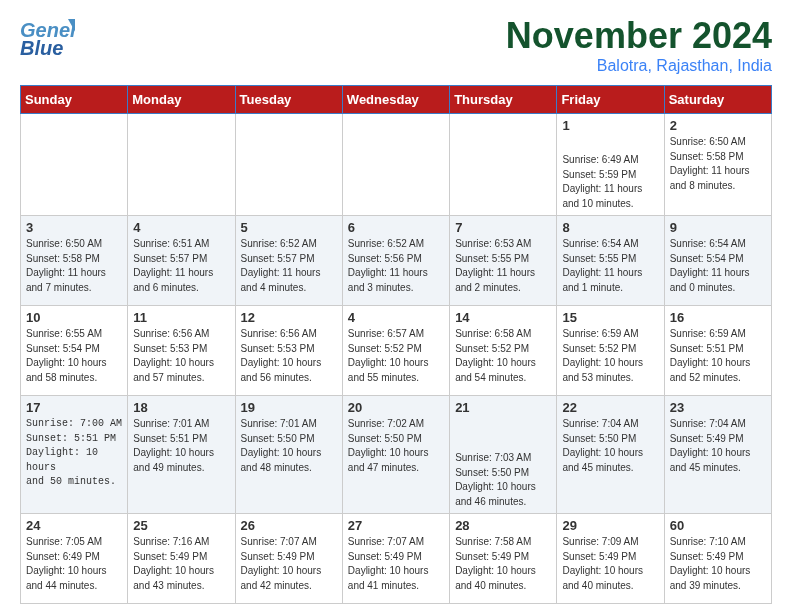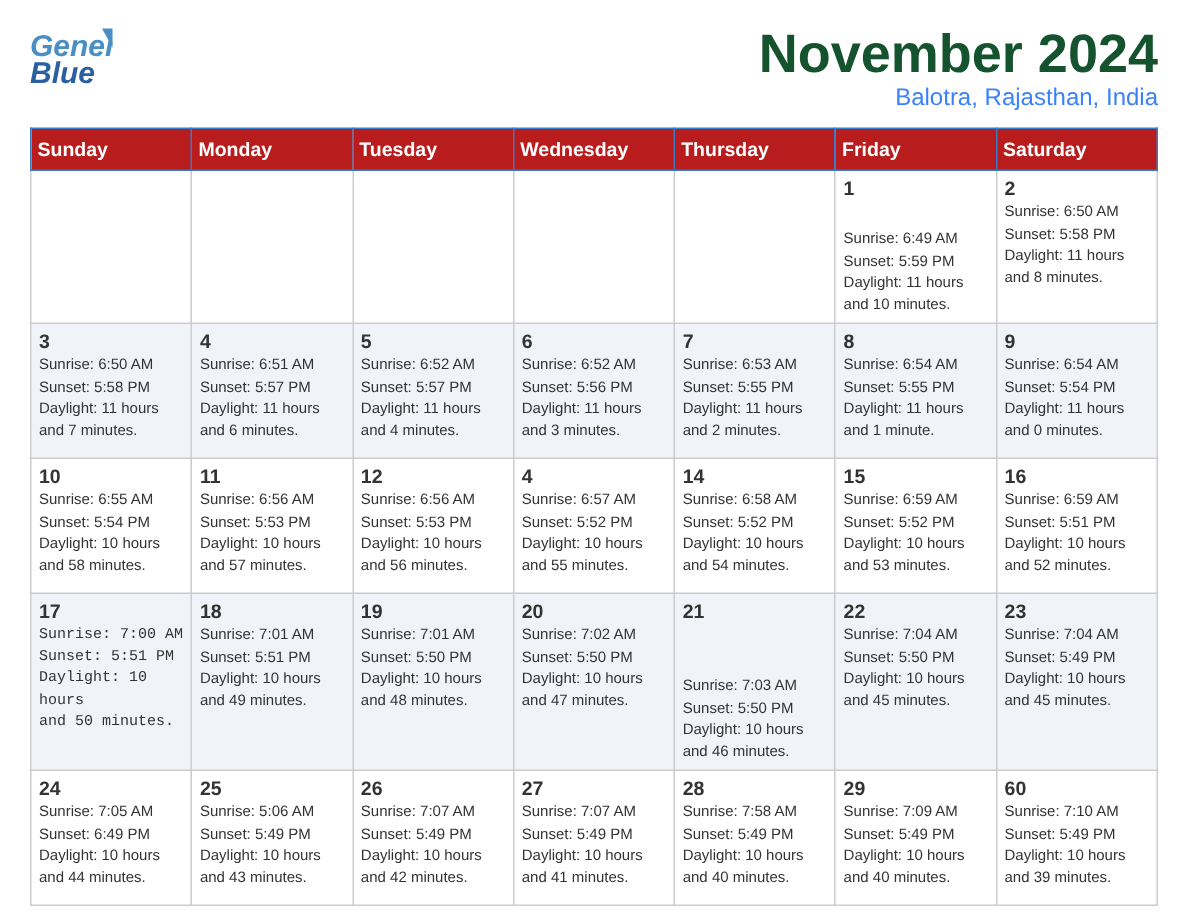--- a/index.html
+++ b/index.html
@@ -231,21 +231,21 @@
         <tr>
           <td>
             <span class="day-num">24</span>
             <div class="day-info" style="white-space: pre-line;">Sunrise: 7:05 AM
 Sunset: 6:49 PM
 Daylight: 10 hours
 and 44 minutes.</div>
           </td>
           <td>
             <span class="day-num">25</span>
-            <div class="day-info" style="white-space: pre-line;">Sunrise: 5:06 AM
+            <div class="day-info" style="white-space: pre-line;">Sunrise: 7:16 AM
 Sunset: 5:49 PM
 Daylight: 10 hours
 and 43 minutes.</div>
           </td>
           <td>
             <span class="day-num">26</span>
             <div class="day-info" style="white-space: pre-line;">Sunrise: 7:07 AM
 Sunset: 5:49 PM
 Daylight: 10 hours
 and 42 minutes.</div>

